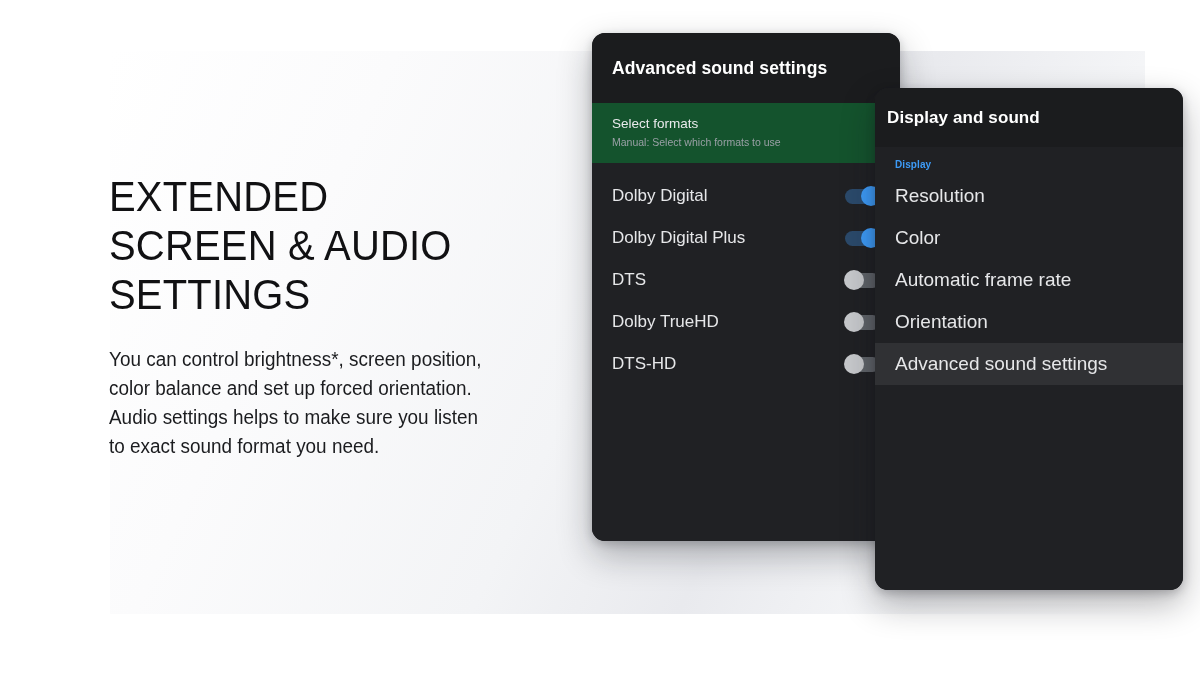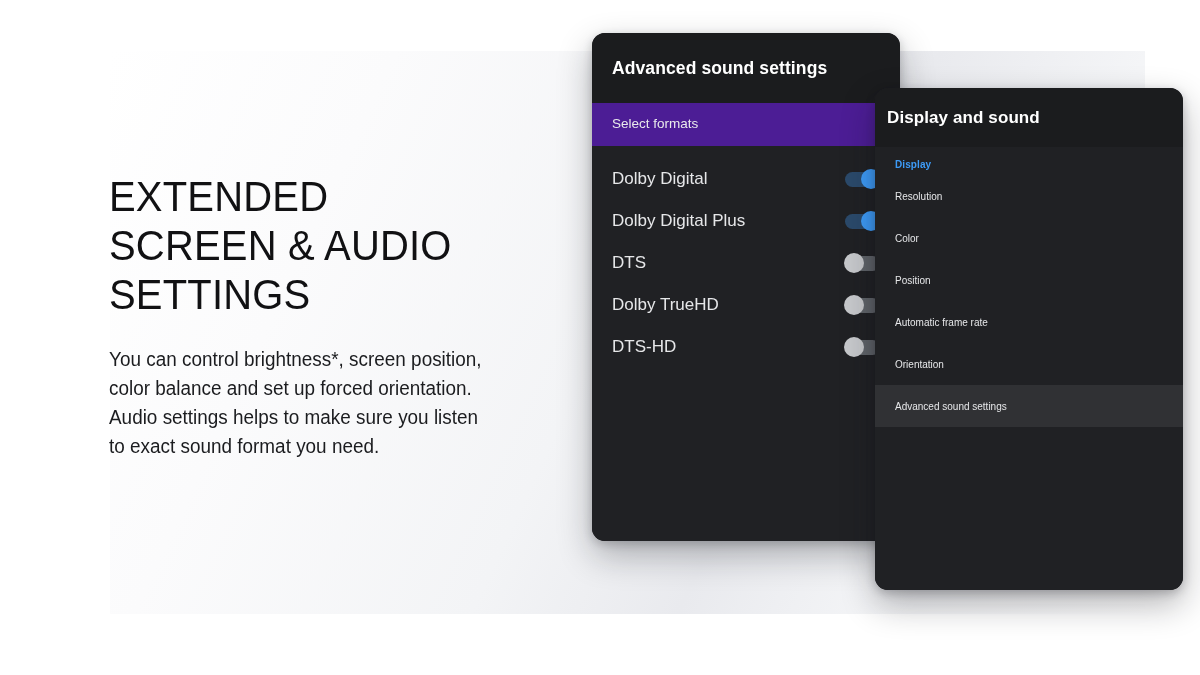--- a/index.html
+++ b/index.html
@@ -106,21 +106,21 @@
   }
 
   #panel-advanced .panel-header {
     height: 70px;
     padding-left: 20px;
   }
 
   #panel-advanced .panel-title { font-size: 17.5px; }
 
   .row-select-formats {
-    background: #4c1d95;
+    background: #14532d;
     padding: 12px 20px 13px 20px;
   }
 
   .sf-title {
     color: #e9eaec;
     font-size: 13.5px;
     line-height: 18px;
   }
 
   .sf-sub {
@@ -172,21 +172,21 @@
   .menu-row {
     height: 42px;
     display: flex;
     align-items: center;
     justify-content: space-between;
     padding: 0 20px;
   }
 
   .menu-row .label {
     color: #e6e7e9;
-    font-size: 10px;
+    font-size: 19px;
   }
 
   .menu-row.selected { background: #303134; }
 
   
   .toggle {
     position: relative;
     width: 35px;
     height: 15px;
     border-radius: 8px;
@@ -227,20 +227,21 @@
   <div class="panel" id="panel-advanced">
 
     <div class="panel-header">
       <span class="panel-title">Advanced sound settings</span>
     </div>
 
     <div class="panel-body">
 
       <div class="row-select-formats">
         <div class="sf-title">Select formats</div>
+        <div class="sf-sub">Manual: Select which formats to use</div>
       </div>
 
       <div style="height:12px"></div>
 
       <div class="format-row">
         <span class="label">Dolby Digital</span>
         <span class="toggle on">
           <span class="knob"></span>
         </span>
       </div>
@@ -287,23 +288,20 @@
       <div class="section-label">Display</div>
 
       <div class="menu-row">
         <span class="label">Resolution</span>
       </div>
 
       <div class="menu-row">
         <span class="label">Color</span>
       </div>
 
-      <div class="menu-row">
-        <span class="label">Position</span>
-      </div>
 
       <div class="menu-row">
         <span class="label">Automatic frame rate</span>
       </div>
 
       <div class="menu-row">
         <span class="label">Orientation</span>
       </div>
 
 

